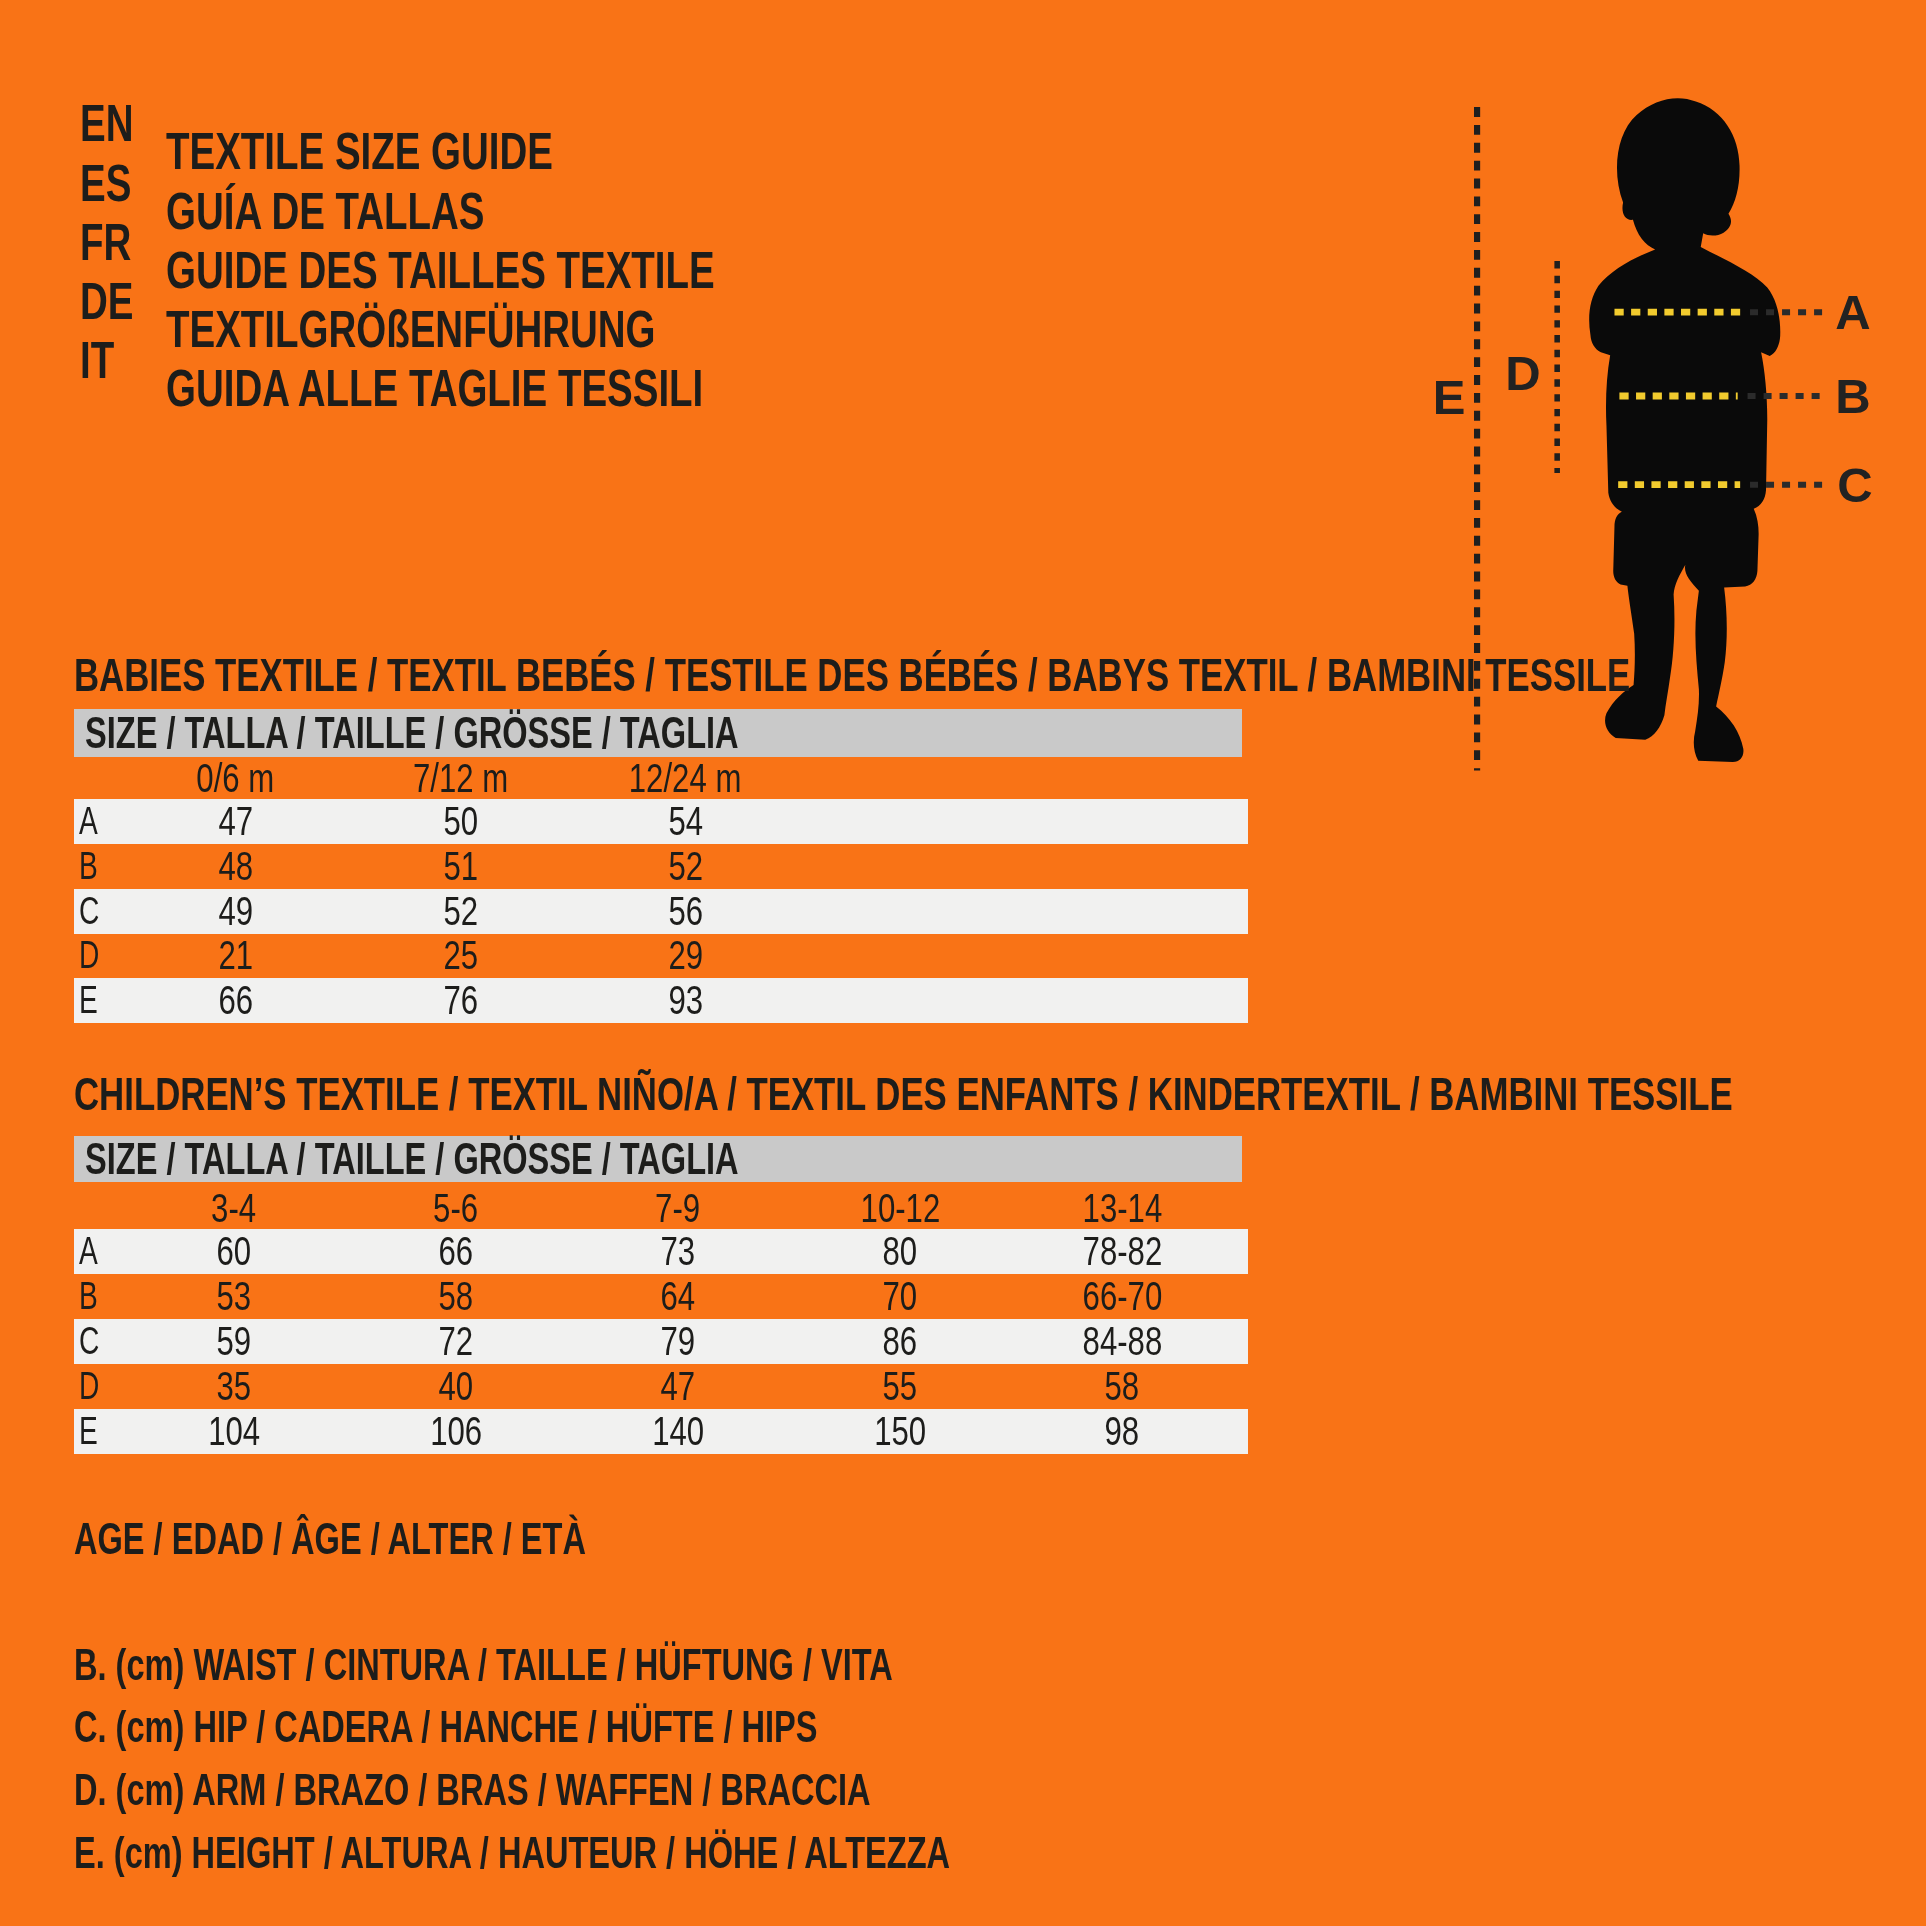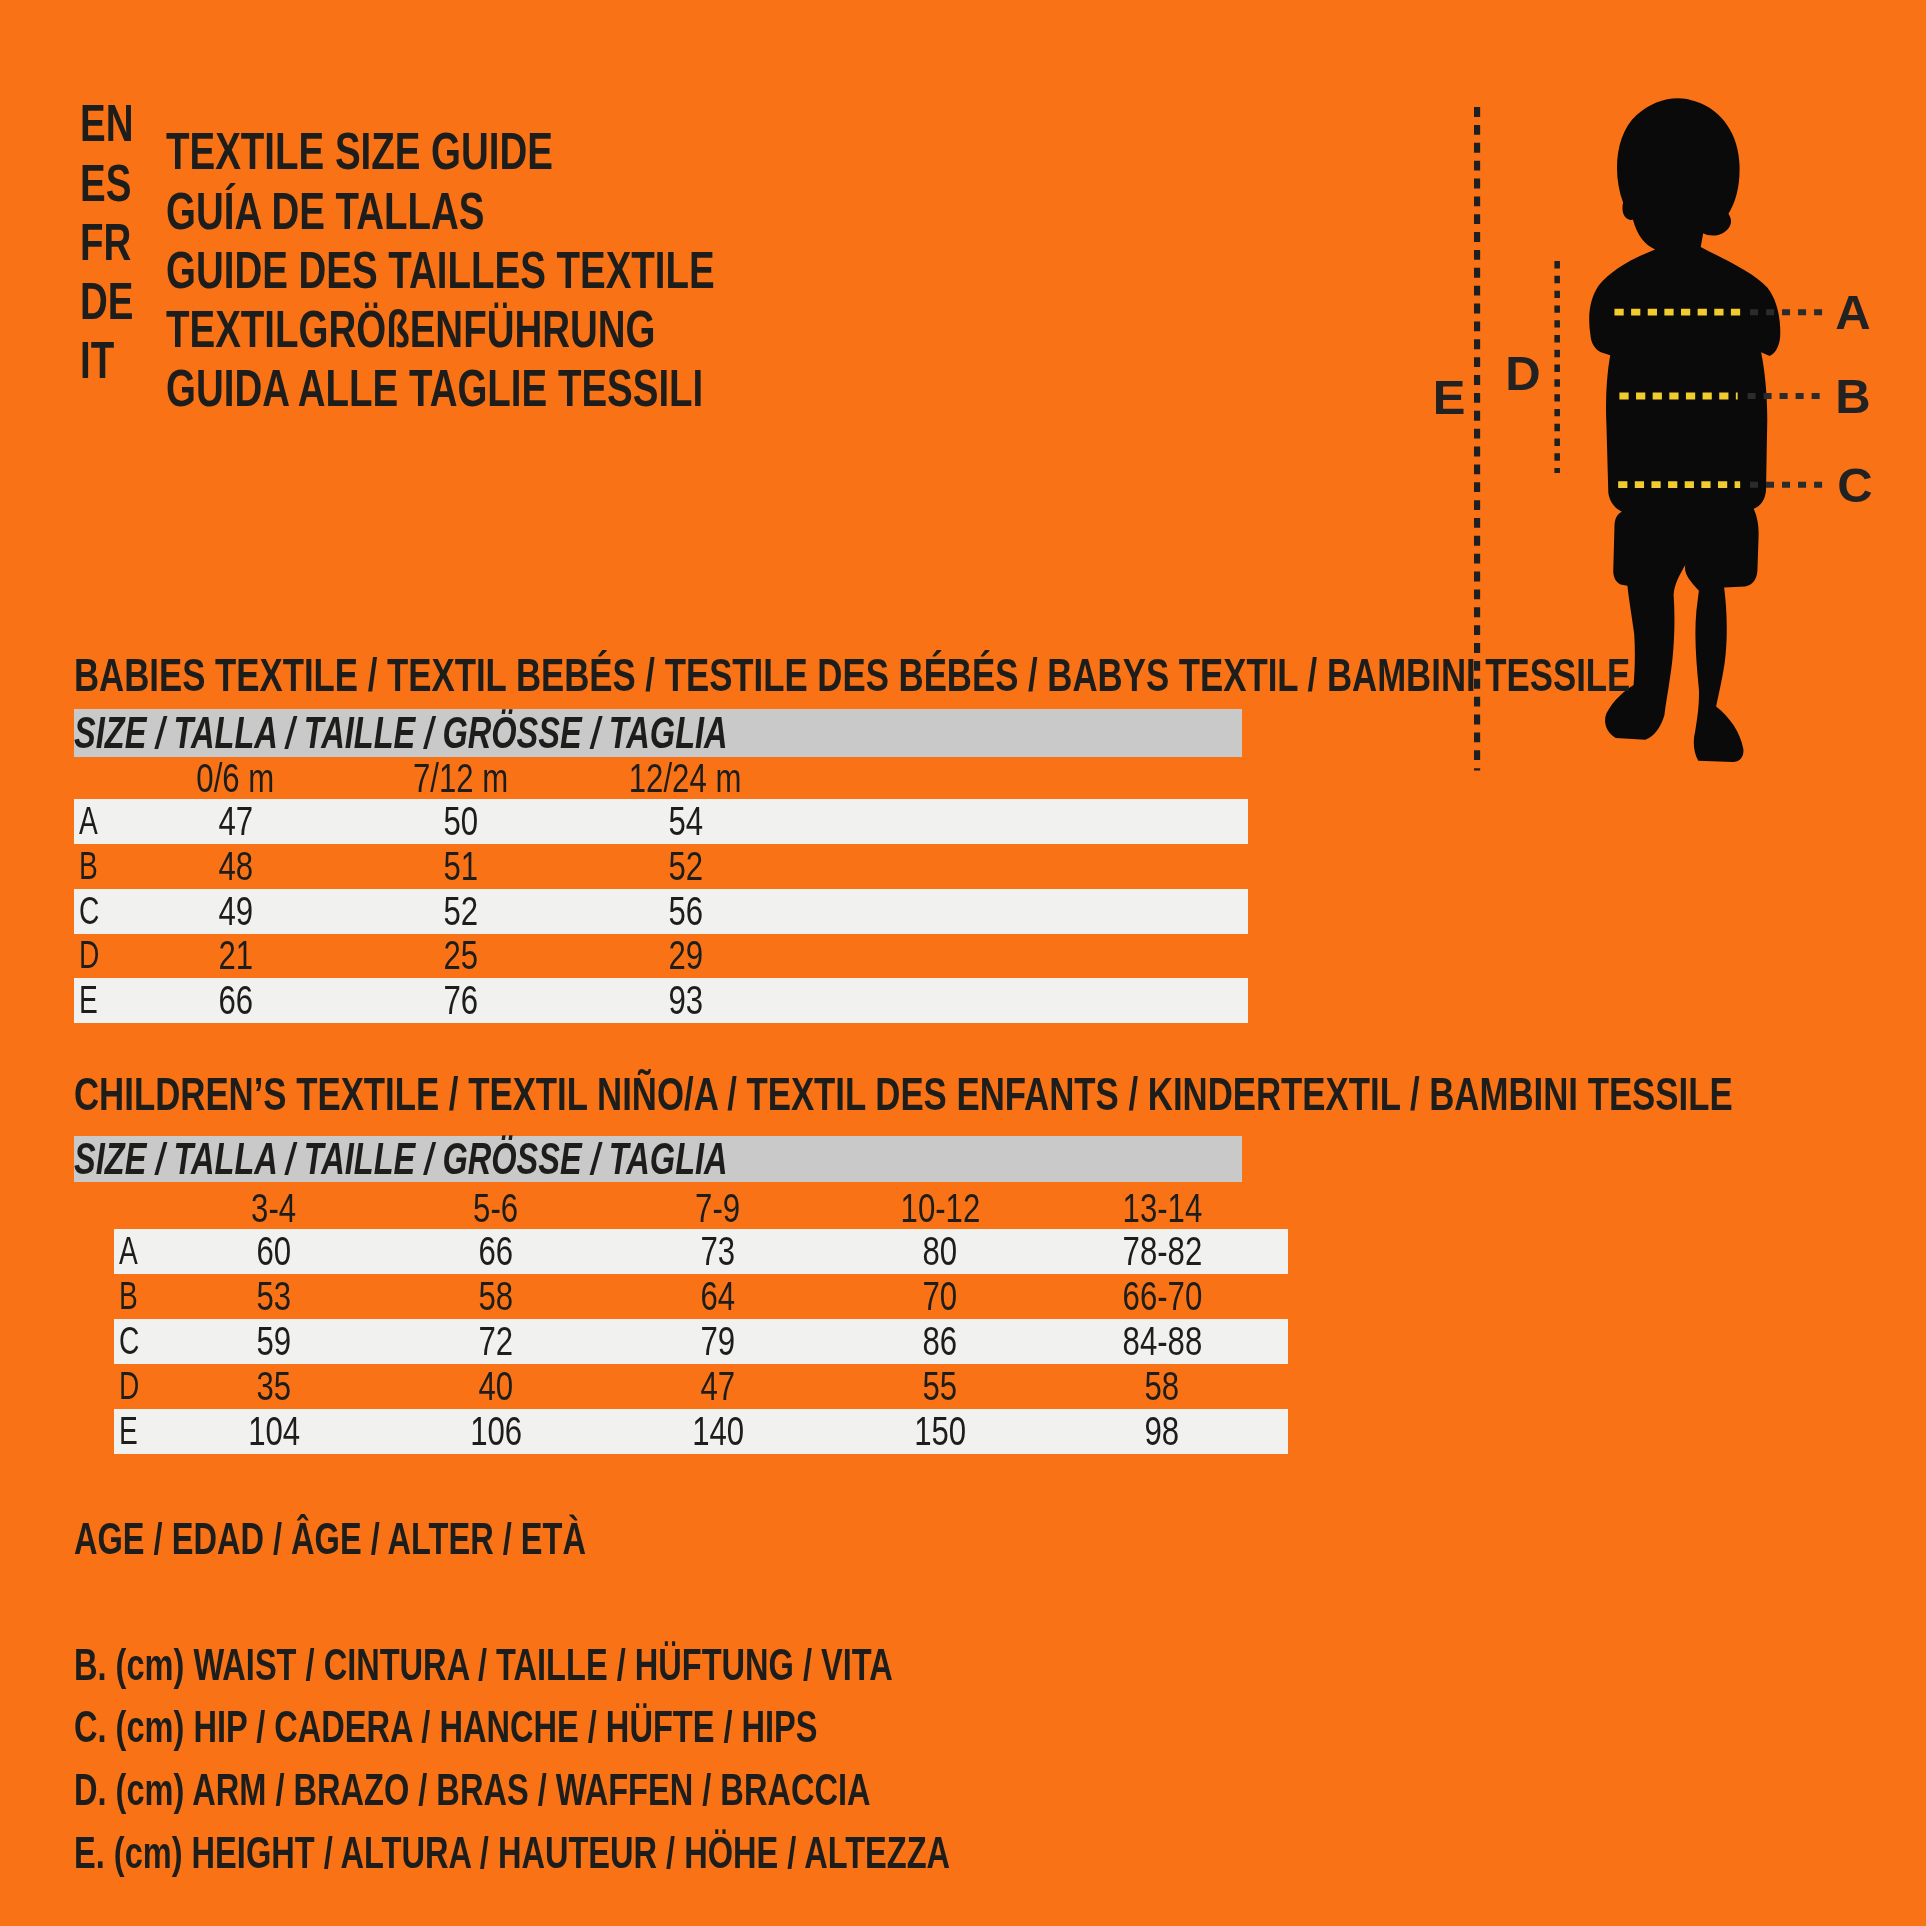--- a/index.html
+++ b/index.html
@@ -18,26 +18,26 @@
   
   .lang-row{position:absolute;left:80px;height:59px;line-height:59px;font-size:52px;font-weight:bold;}
   .lang-code{position:absolute;left:0;top:0;}
   .lang-title{position:absolute;left:86px;top:0;margin-top:28px;}
 
   
   .section-title{position:absolute;left:74px;height:55px;line-height:55px;font-size:47px;font-weight:bold;}
 
   
   .size-bar{position:absolute;left:74px;width:1168px;background:#c9c9c9;font-size:44px;font-weight:bold;}
-  .size-bar .pad{font-style:italic;}
+  .size-bar .pad{padding-left:11px;}
 
   
   .trow{position:absolute;left:74px;width:1174px;display:grid;}
   .trow.b3{grid-template-columns:49px 225px 225px 225px;}
-  .trow.b5{grid-template-columns:49px 222px 222px 222px 222px 222px;margin-left:40px;}
+  .trow.b5{grid-template-columns:49px 222px 222px 222px 222px 222px;}
   .trow .lab{text-align:left;padding-left:5px;font-size:38px;font-weight:normal;}
   .trow .cell{text-align:center;font-size:41px;font-weight:normal;}
   .colhead{font-size:38px;font-weight:normal;}
   .stripe{background:#f1f1f0;}
 
   
   .legend-line{position:absolute;left:74px;height:55px;line-height:55px;font-size:44px;font-weight:bold;}
 
   
   .figure-svg{position:absolute;left:1411px;top:59px;width:524px;height:727px;}

